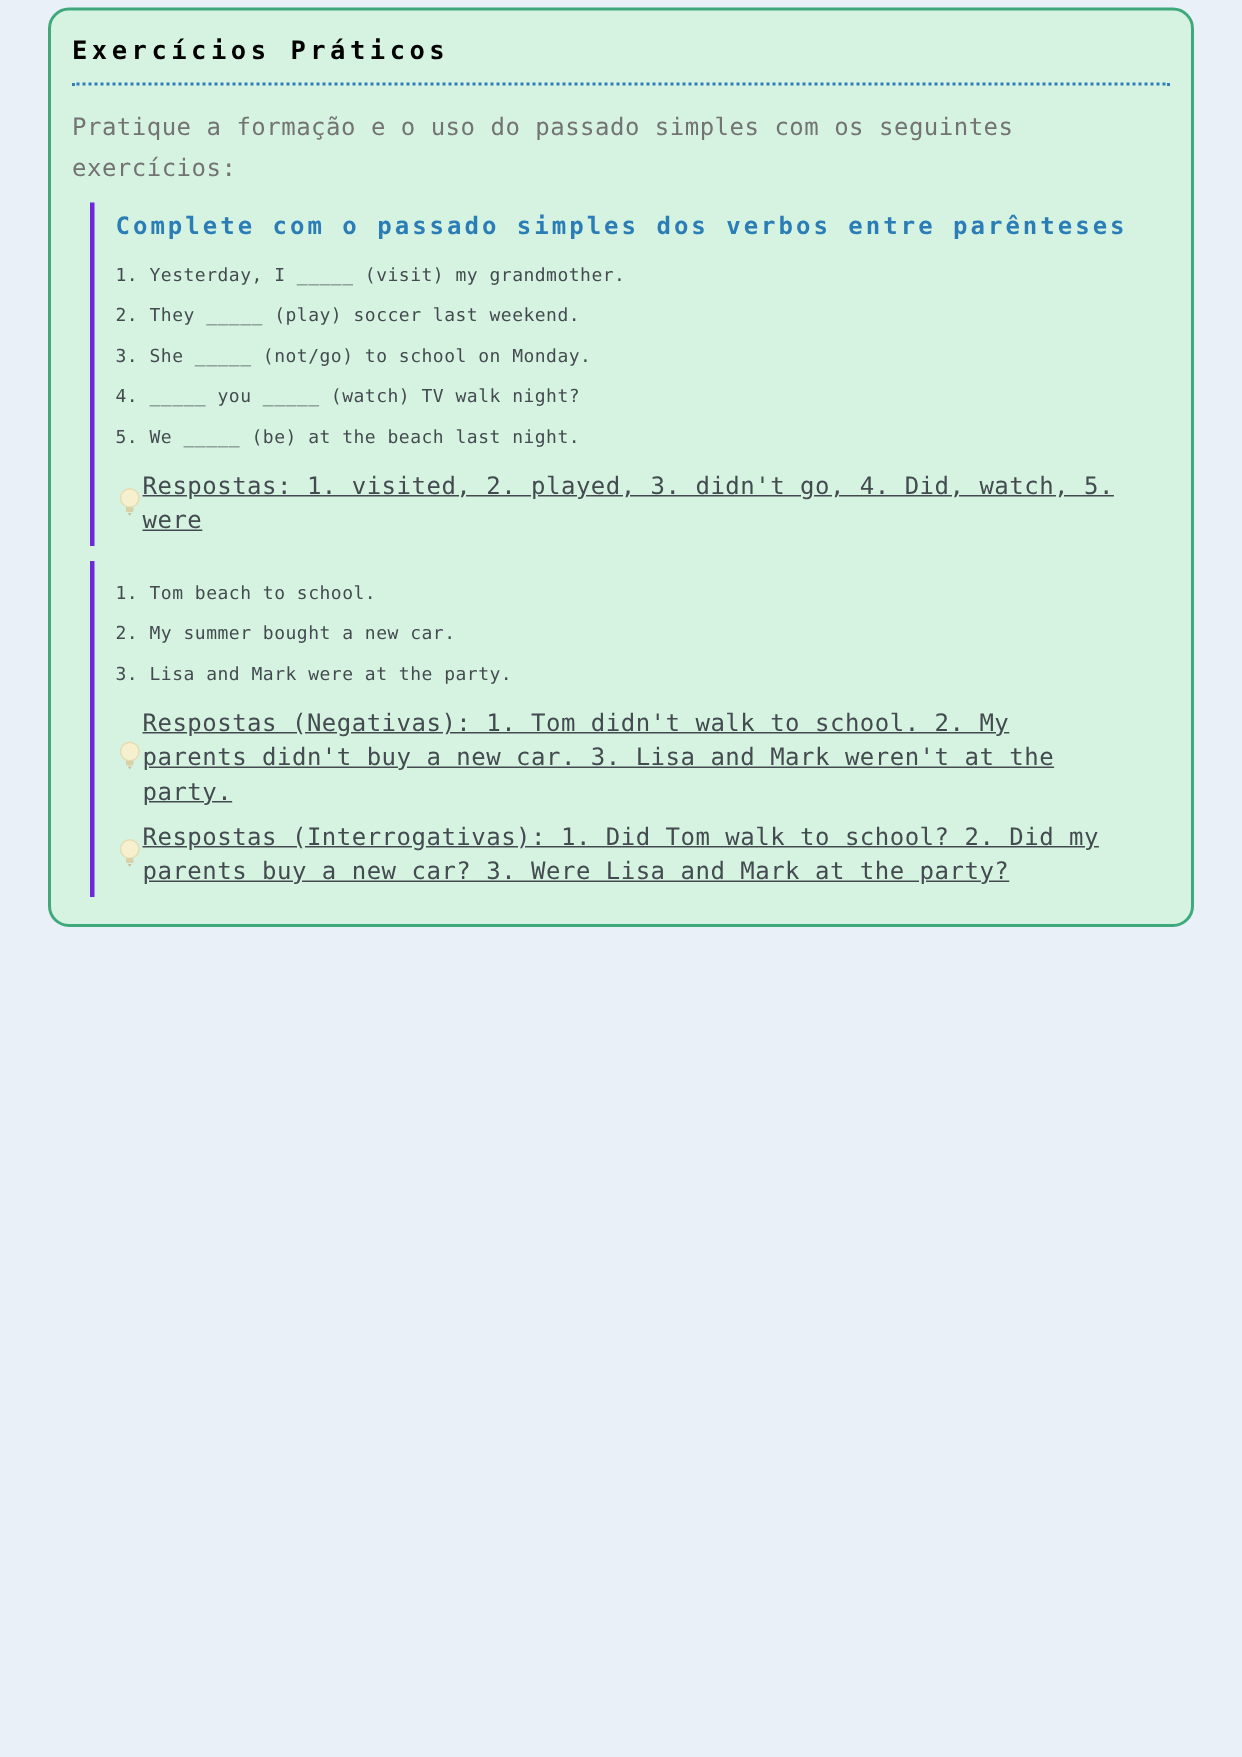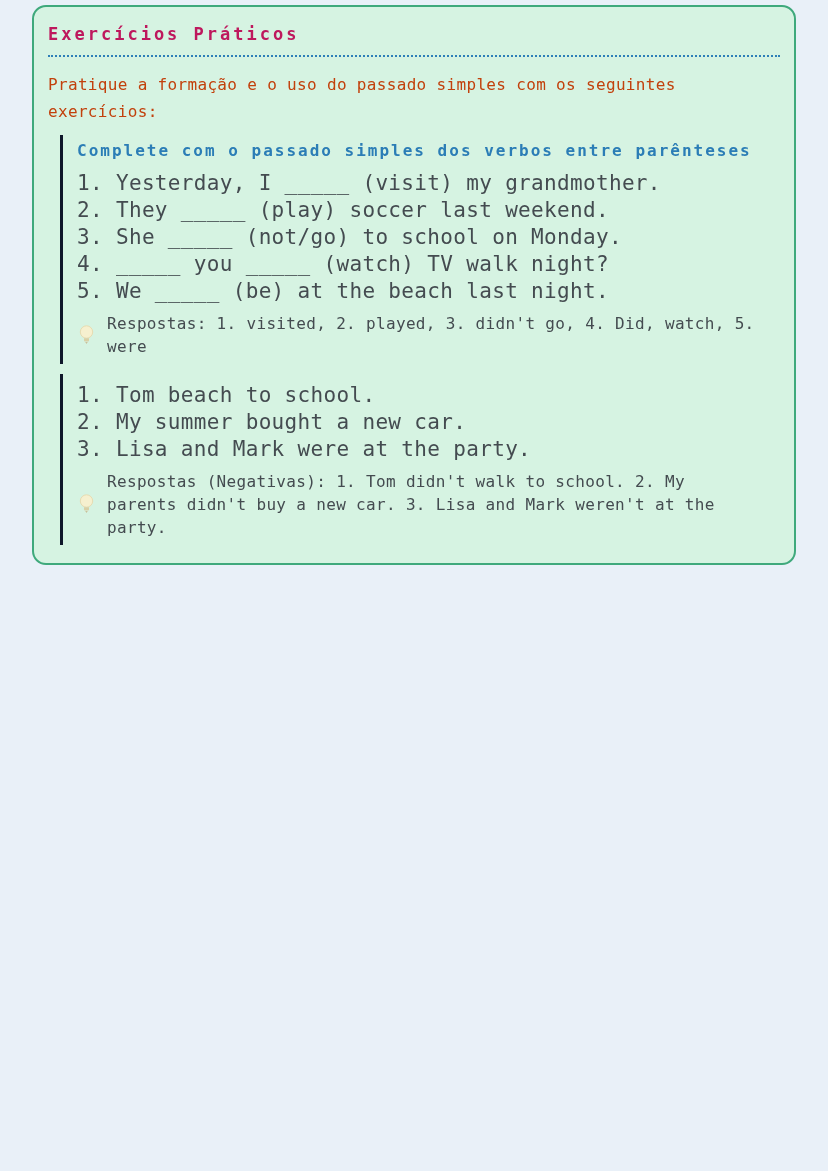--- a/index.html
+++ b/index.html
@@ -19,65 +19,66 @@
     border-radius: 14px;
     padding: 14px 14px 18px 14px;
   }
   .card-title {
     margin: 0;
     padding: 2px 0 10px 0;
     font-size: 17px;
     font-weight: bold;
     letter-spacing: 3px;
     line-height: 22px;
-    color: #be185d;
+    color: #000000;
     border-bottom: 2px dotted #2e7fb8;
   }
   .intro {
     margin: 14px 0 0 0;
     font-size: 16px;
     letter-spacing: 0.33px;
     line-height: 27px;
-    color: #c2410c;
+    color: #737373;
   }
   .exercise {
     margin: 10px 0 0 12px;
-    border-left: 3px solid #0f172a;
+    border-left: 3px solid #6d28d9;
     padding: 2px 0 4px 14px;
   }
   .exercise-heading {
     margin: 0 0 2px 0;
     font-size: 16px;
     font-weight: bold;
     letter-spacing: 2px;
     line-height: 27px;
     color: #2b7db6;
   }
   ol.exercise-list {
     list-style: none;
     counter-reset: n;
     margin: 6px 0 4px 0;
     padding: 0;
-    font-size: 21px;
+    font-size: 12px;
     letter-spacing: 0.33px;
   }
   ol.exercise-list li {
     counter-increment: n;
     line-height: 27px;
     white-space: nowrap;
   }
   ol.exercise-list li::before {
     content: counter(n) ". ";
     white-space: pre;
   }
   .answer {
     display: flex;
     align-items: center;
-    gap: 12px;
+    gap: 0;
     margin: 7px 0 2px 2px;
+    text-decoration: underline;
   }
   .answer .bulb {
     flex: 0 0 auto;
     width: 16px;
     height: 22px;
     display: inline-flex;
     align-items: center;
   }
   .answer p {
     margin: 0;
@@ -127,15 +128,25 @@
     <div class="answer">
       <span class="bulb">
         <svg width="15" height="21" viewBox="0 0 15 21" aria-hidden="true">
           <circle cx="7.5" cy="7" r="6.2" fill="#f6f0cf" stroke="#e6dcb2" stroke-width="1"></circle>
           <path d="M5 13.2h5v2.2a1 1 0 0 1-1 1H6a1 1 0 0 1-1-1z" fill="#d9d0a6"></path>
           <path d="M6.2 17h2.6l-1.3 2z" fill="#c9c09a"></path>
         </svg>
       </span>
       <p>Respostas (Negativas): 1. Tom didn't walk to school. 2. My parents didn't buy a new car. 3. Lisa and Mark weren't at the party.</p>
     </div>
+    <div class="answer">
+      <span class="bulb">
+        <svg width="15" height="21" viewBox="0 0 15 21" aria-hidden="true">
+          <circle cx="7.5" cy="7" r="6.2" fill="#f6f0cf" stroke="#e6dcb2" stroke-width="1"></circle>
+          <path d="M5 13.2h5v2.2a1 1 0 0 1-1 1H6a1 1 0 0 1-1-1z" fill="#d9d0a6"></path>
+          <path d="M6.2 17h2.6l-1.3 2z" fill="#c9c09a"></path>
+        </svg>
+      </span>
+      <p>Respostas (Interrogativas): 1. Did Tom walk to school? 2. Did my parents buy a new car? 3. Were Lisa and Mark at the party?</p>
+    </div>
   </section>
 
 </main>
 
 </body></html>

